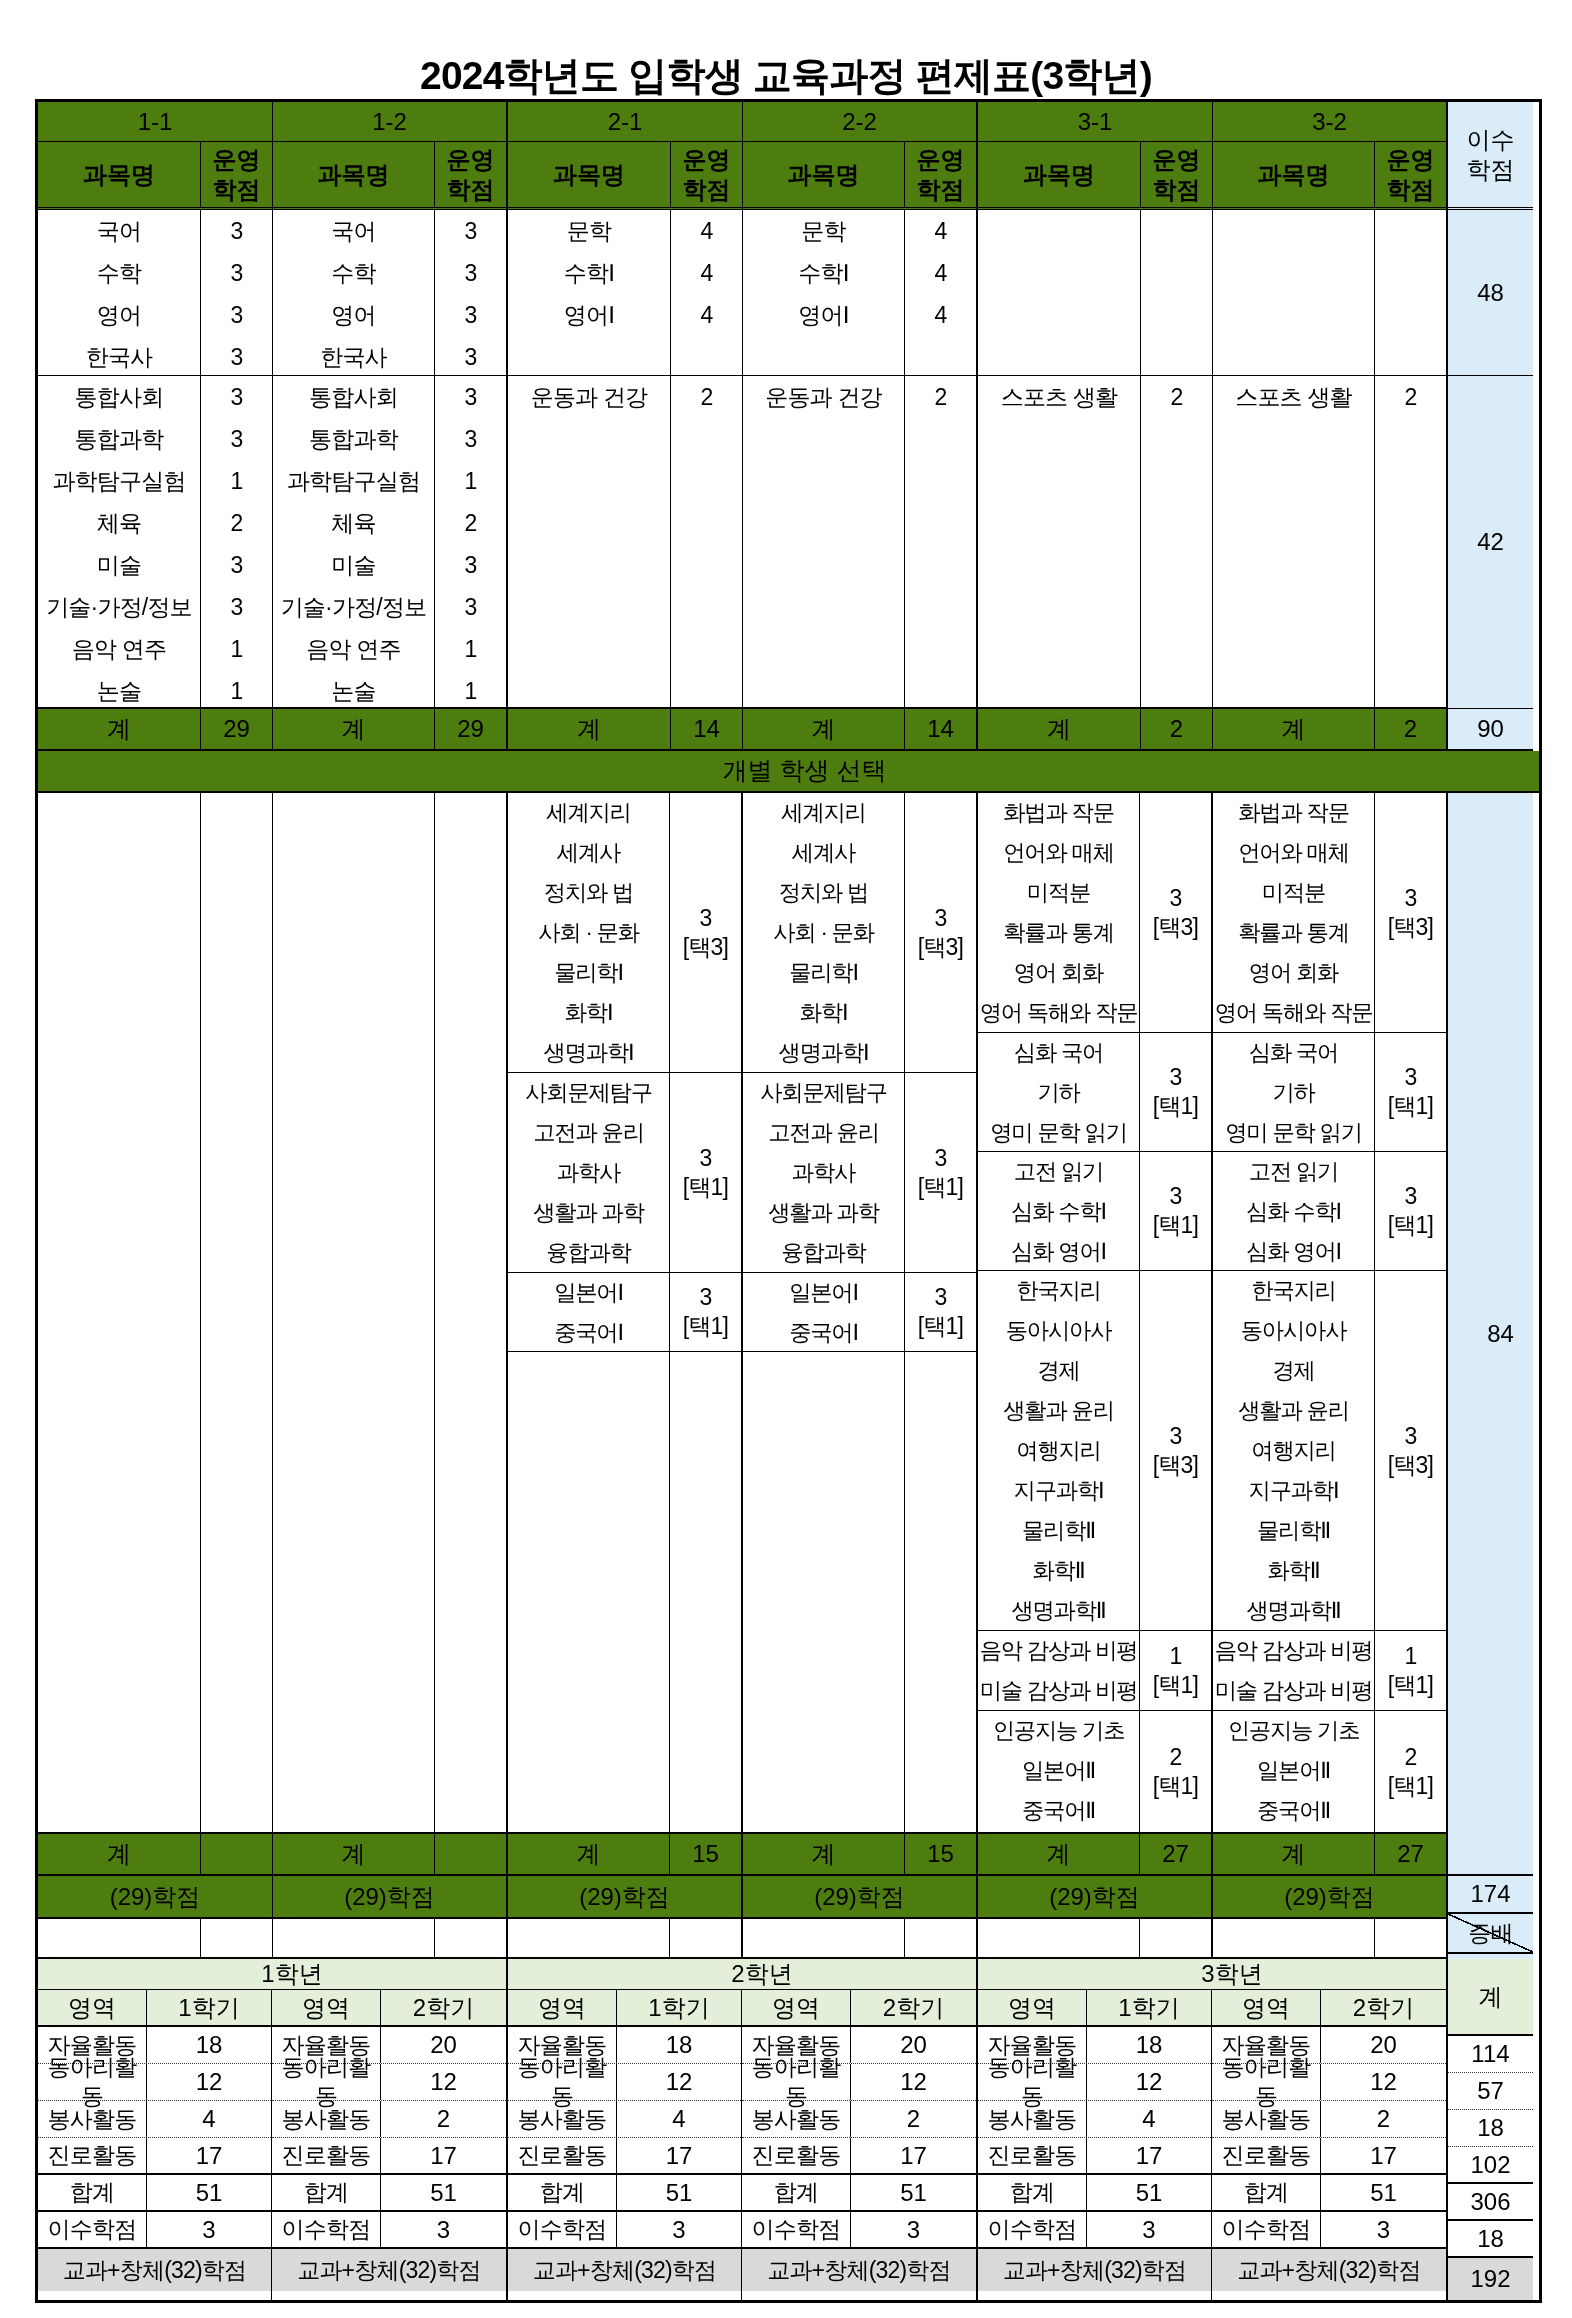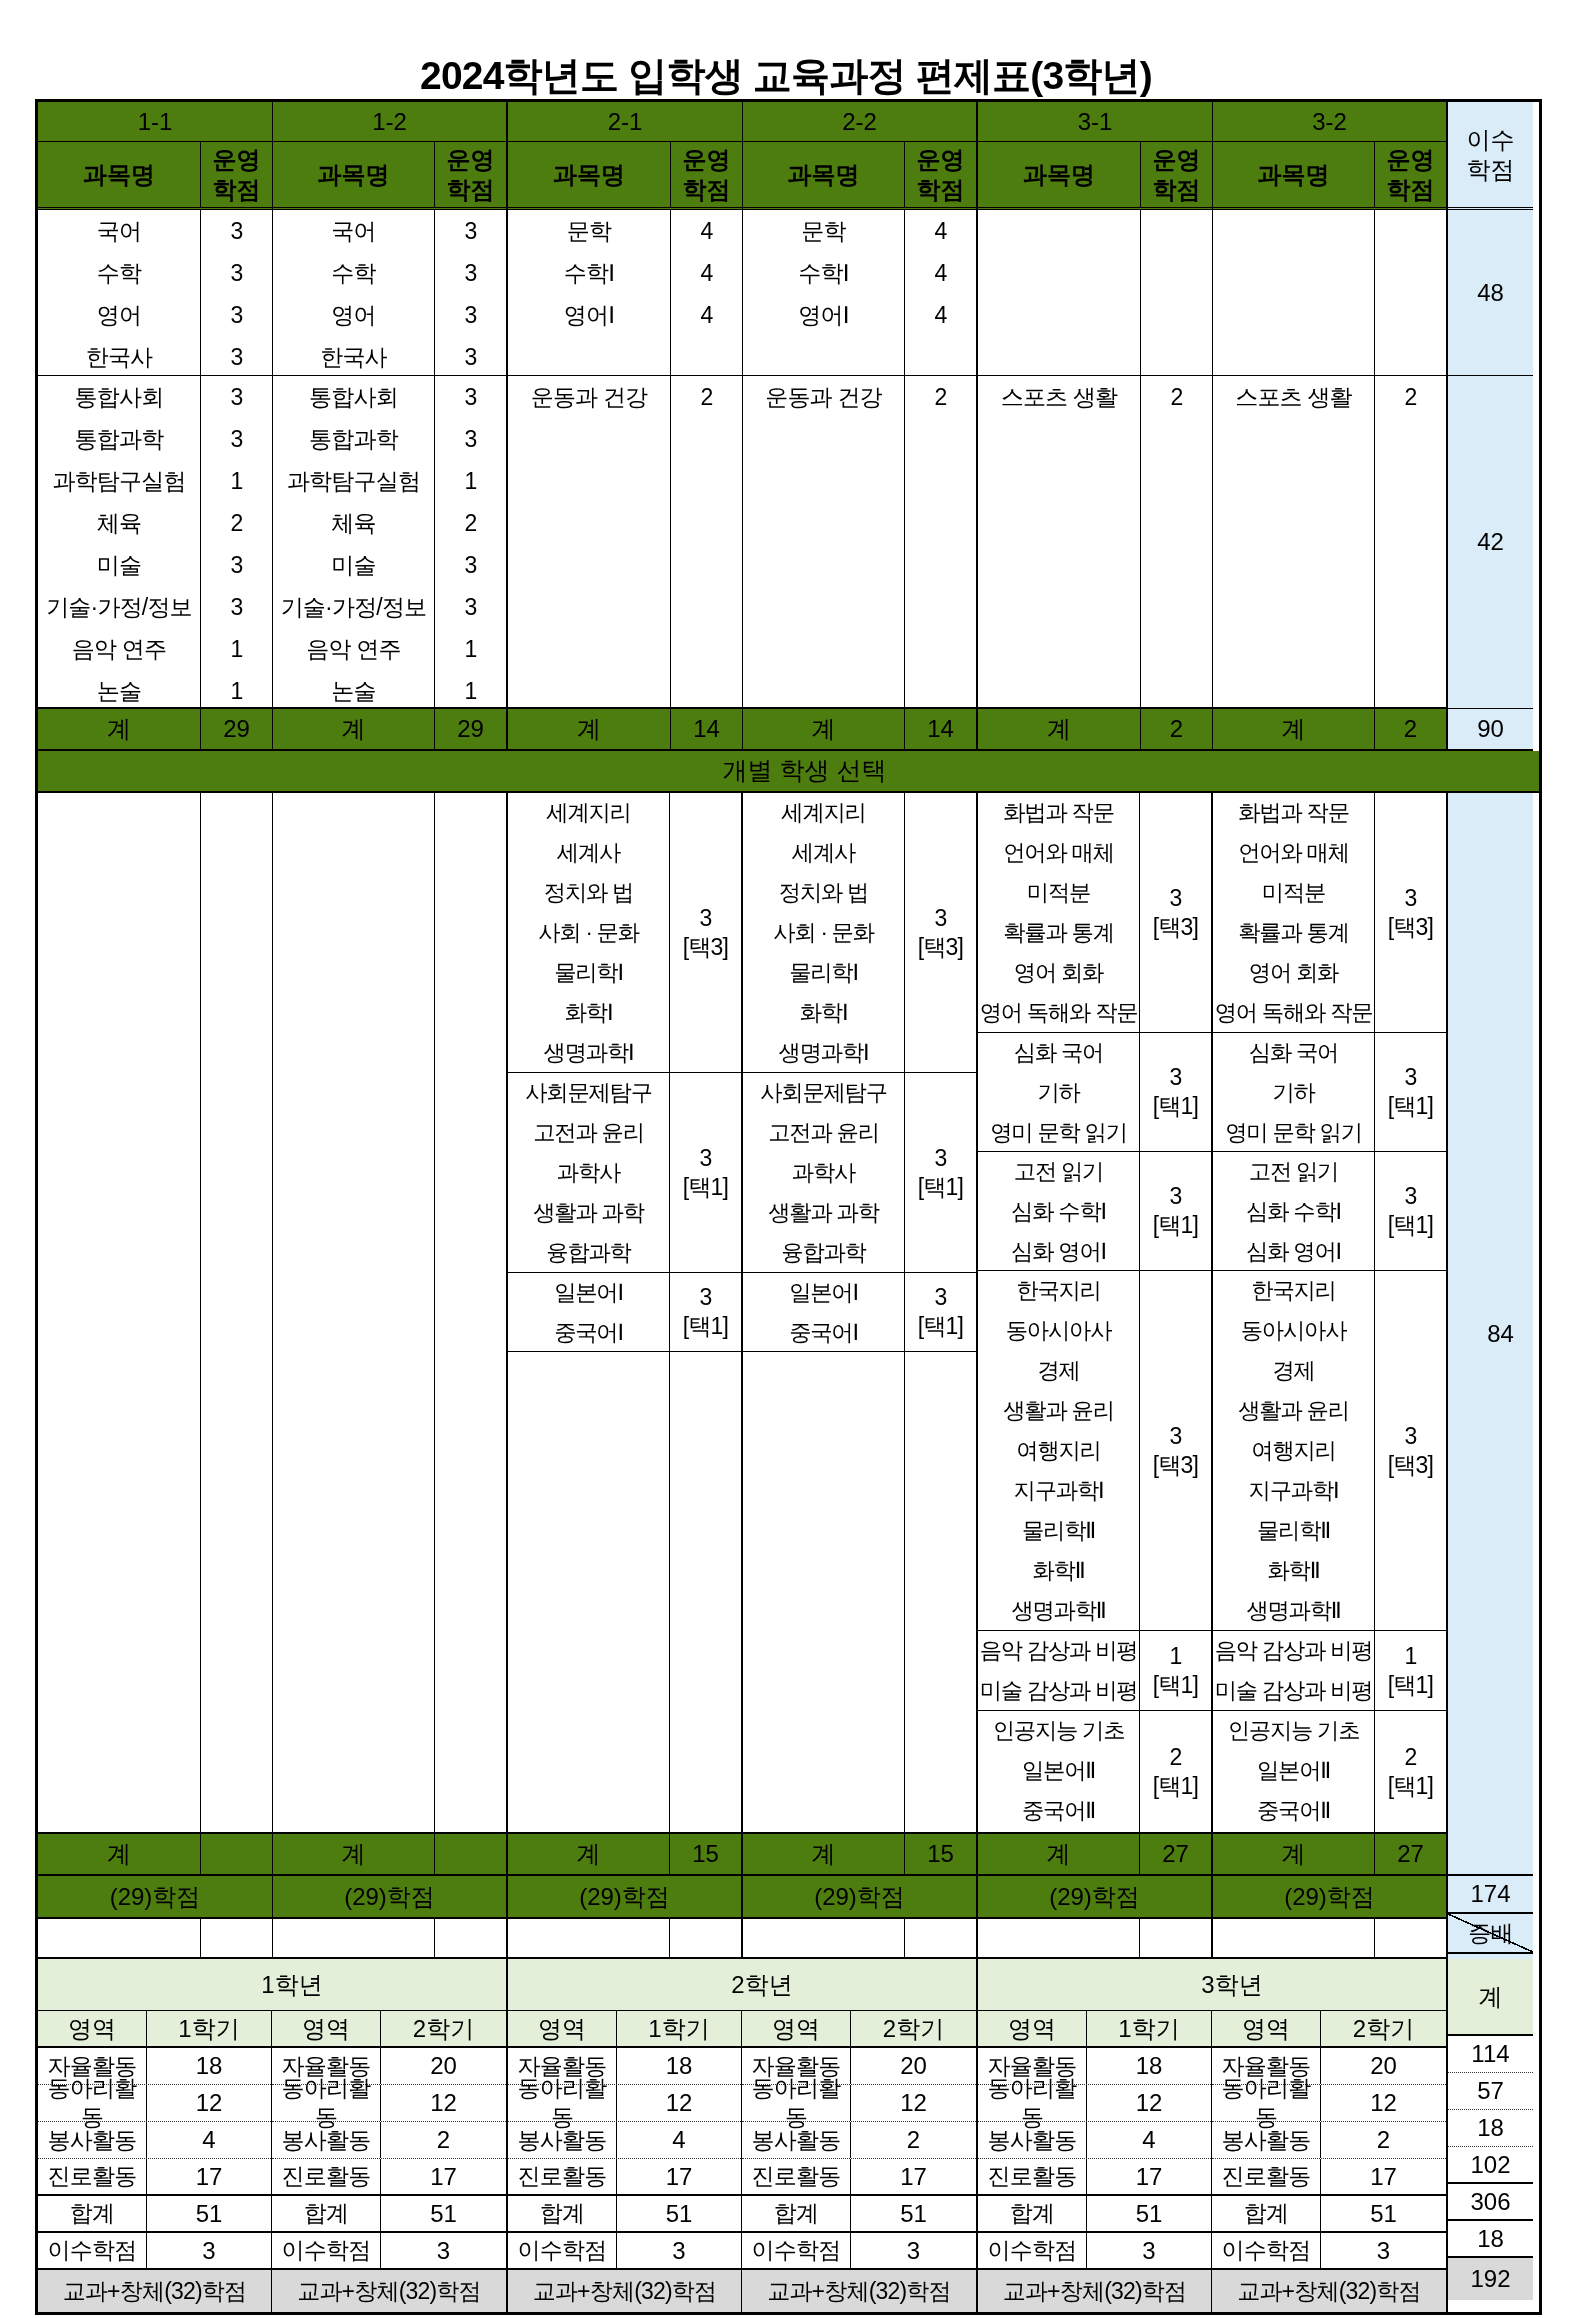--- a/index.html
+++ b/index.html
@@ -46,21 +46,21 @@
   .h-jb{height:40px;border-bottom:2.3px solid #000;position:relative;
         background-image:linear-gradient(to top right,transparent calc(50% - 0.8px),#000 calc(50% - 0.8px),#000 calc(50% + 0.8px),transparent calc(50% + 0.8px));}
   
   .ggrp{width:470px;flex:none;border-right:2.3px solid #000;display:flex;flex-direction:column;}
   .gpair{display:flex;flex:1;}
   .bpair{width:234px;flex:none;border-right:0.8px solid #000;display:flex;flex-direction:column;}
   .bpair.last{flex:1;border-right:0;}
   .brow{display:flex;flex:none;}
   .blab{width:109px;flex:none;border-right:0.8px solid #000;}
   .bval{flex:1;}
-  .h-gh{height:52px;border-bottom:0.8px solid #000;padding-left:40px;}
+  .h-gh{height:31px;border-bottom:0.8px solid #000;padding-left:40px;}
   .h-ah{height:37px;border-bottom:2.3px solid #000;}
   .h-r{height:37px;}
   .bb-dot{border-bottom:1.5px dotted #333;}
   .bb-3{border-bottom:2.3px solid #000;}
   .h-ft{height:42px;}
   .brcol{width:85px;flex:none;background:#fff;display:flex;flex-direction:column;}
   .h-gye{height:77px;border-bottom:2.3px solid #000;}
   .h-192{height:42px;}
   .fs{font-size:24px;}
   .fsb{font-size:23px;letter-spacing:-0.8px;}

